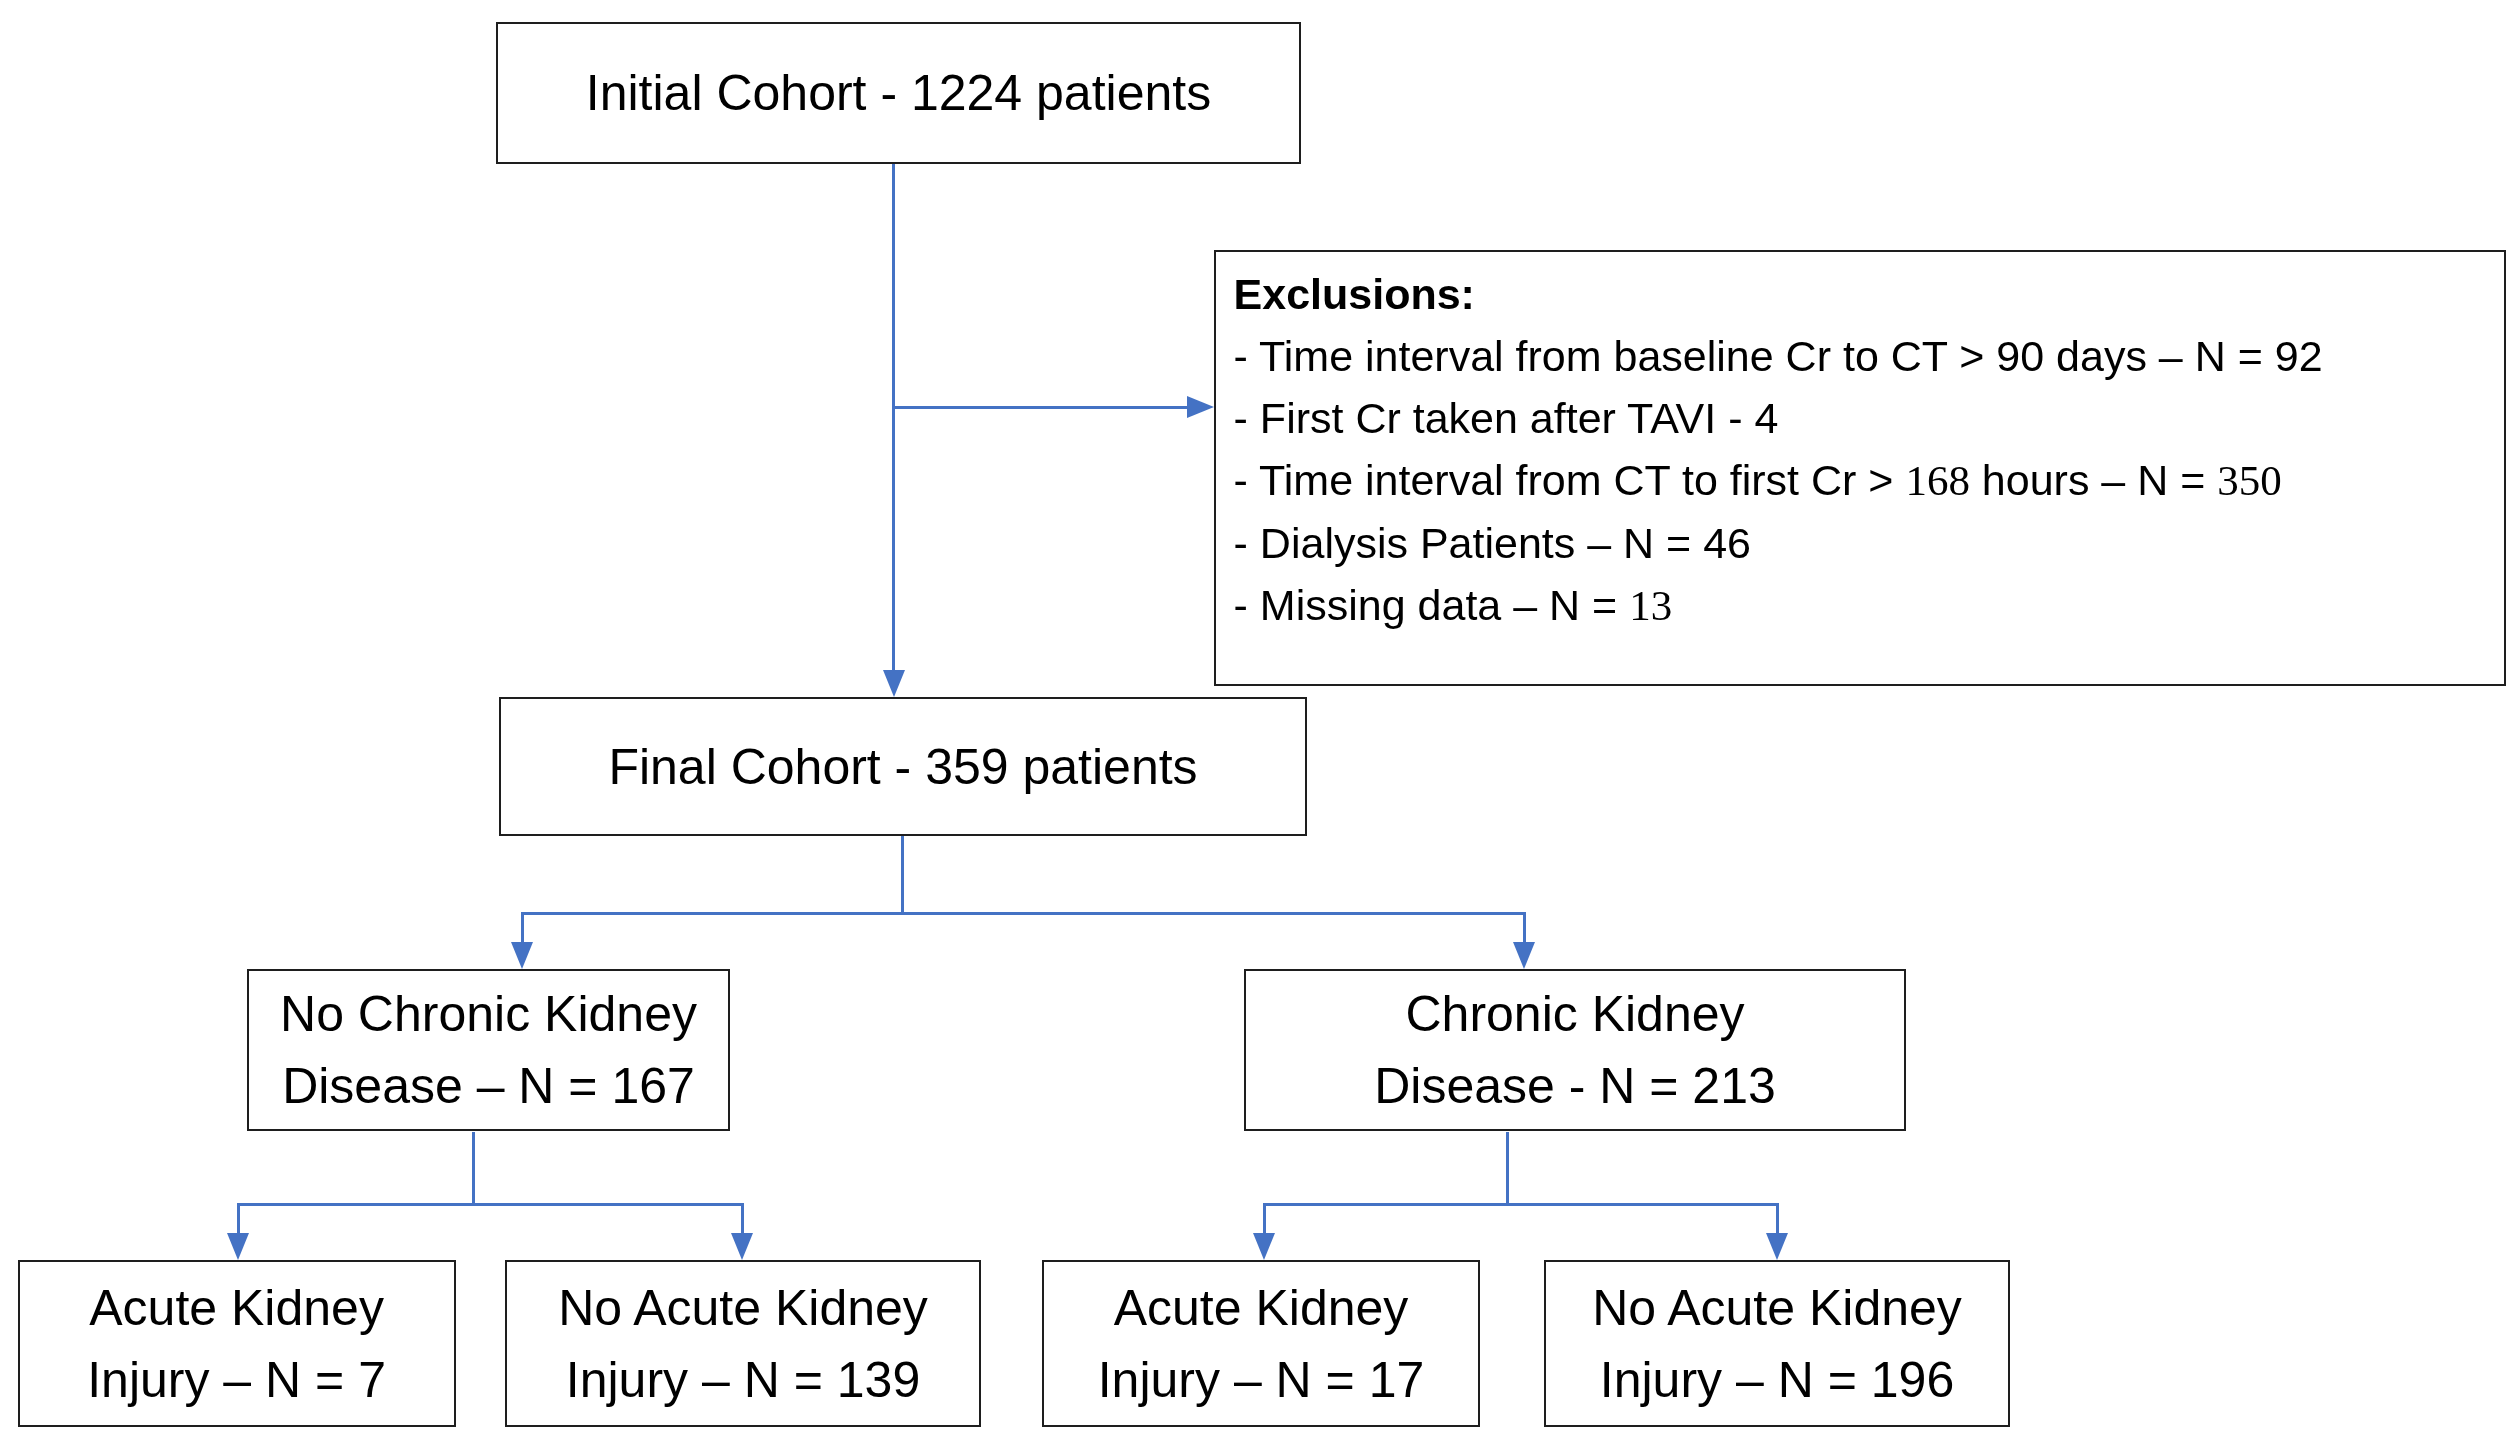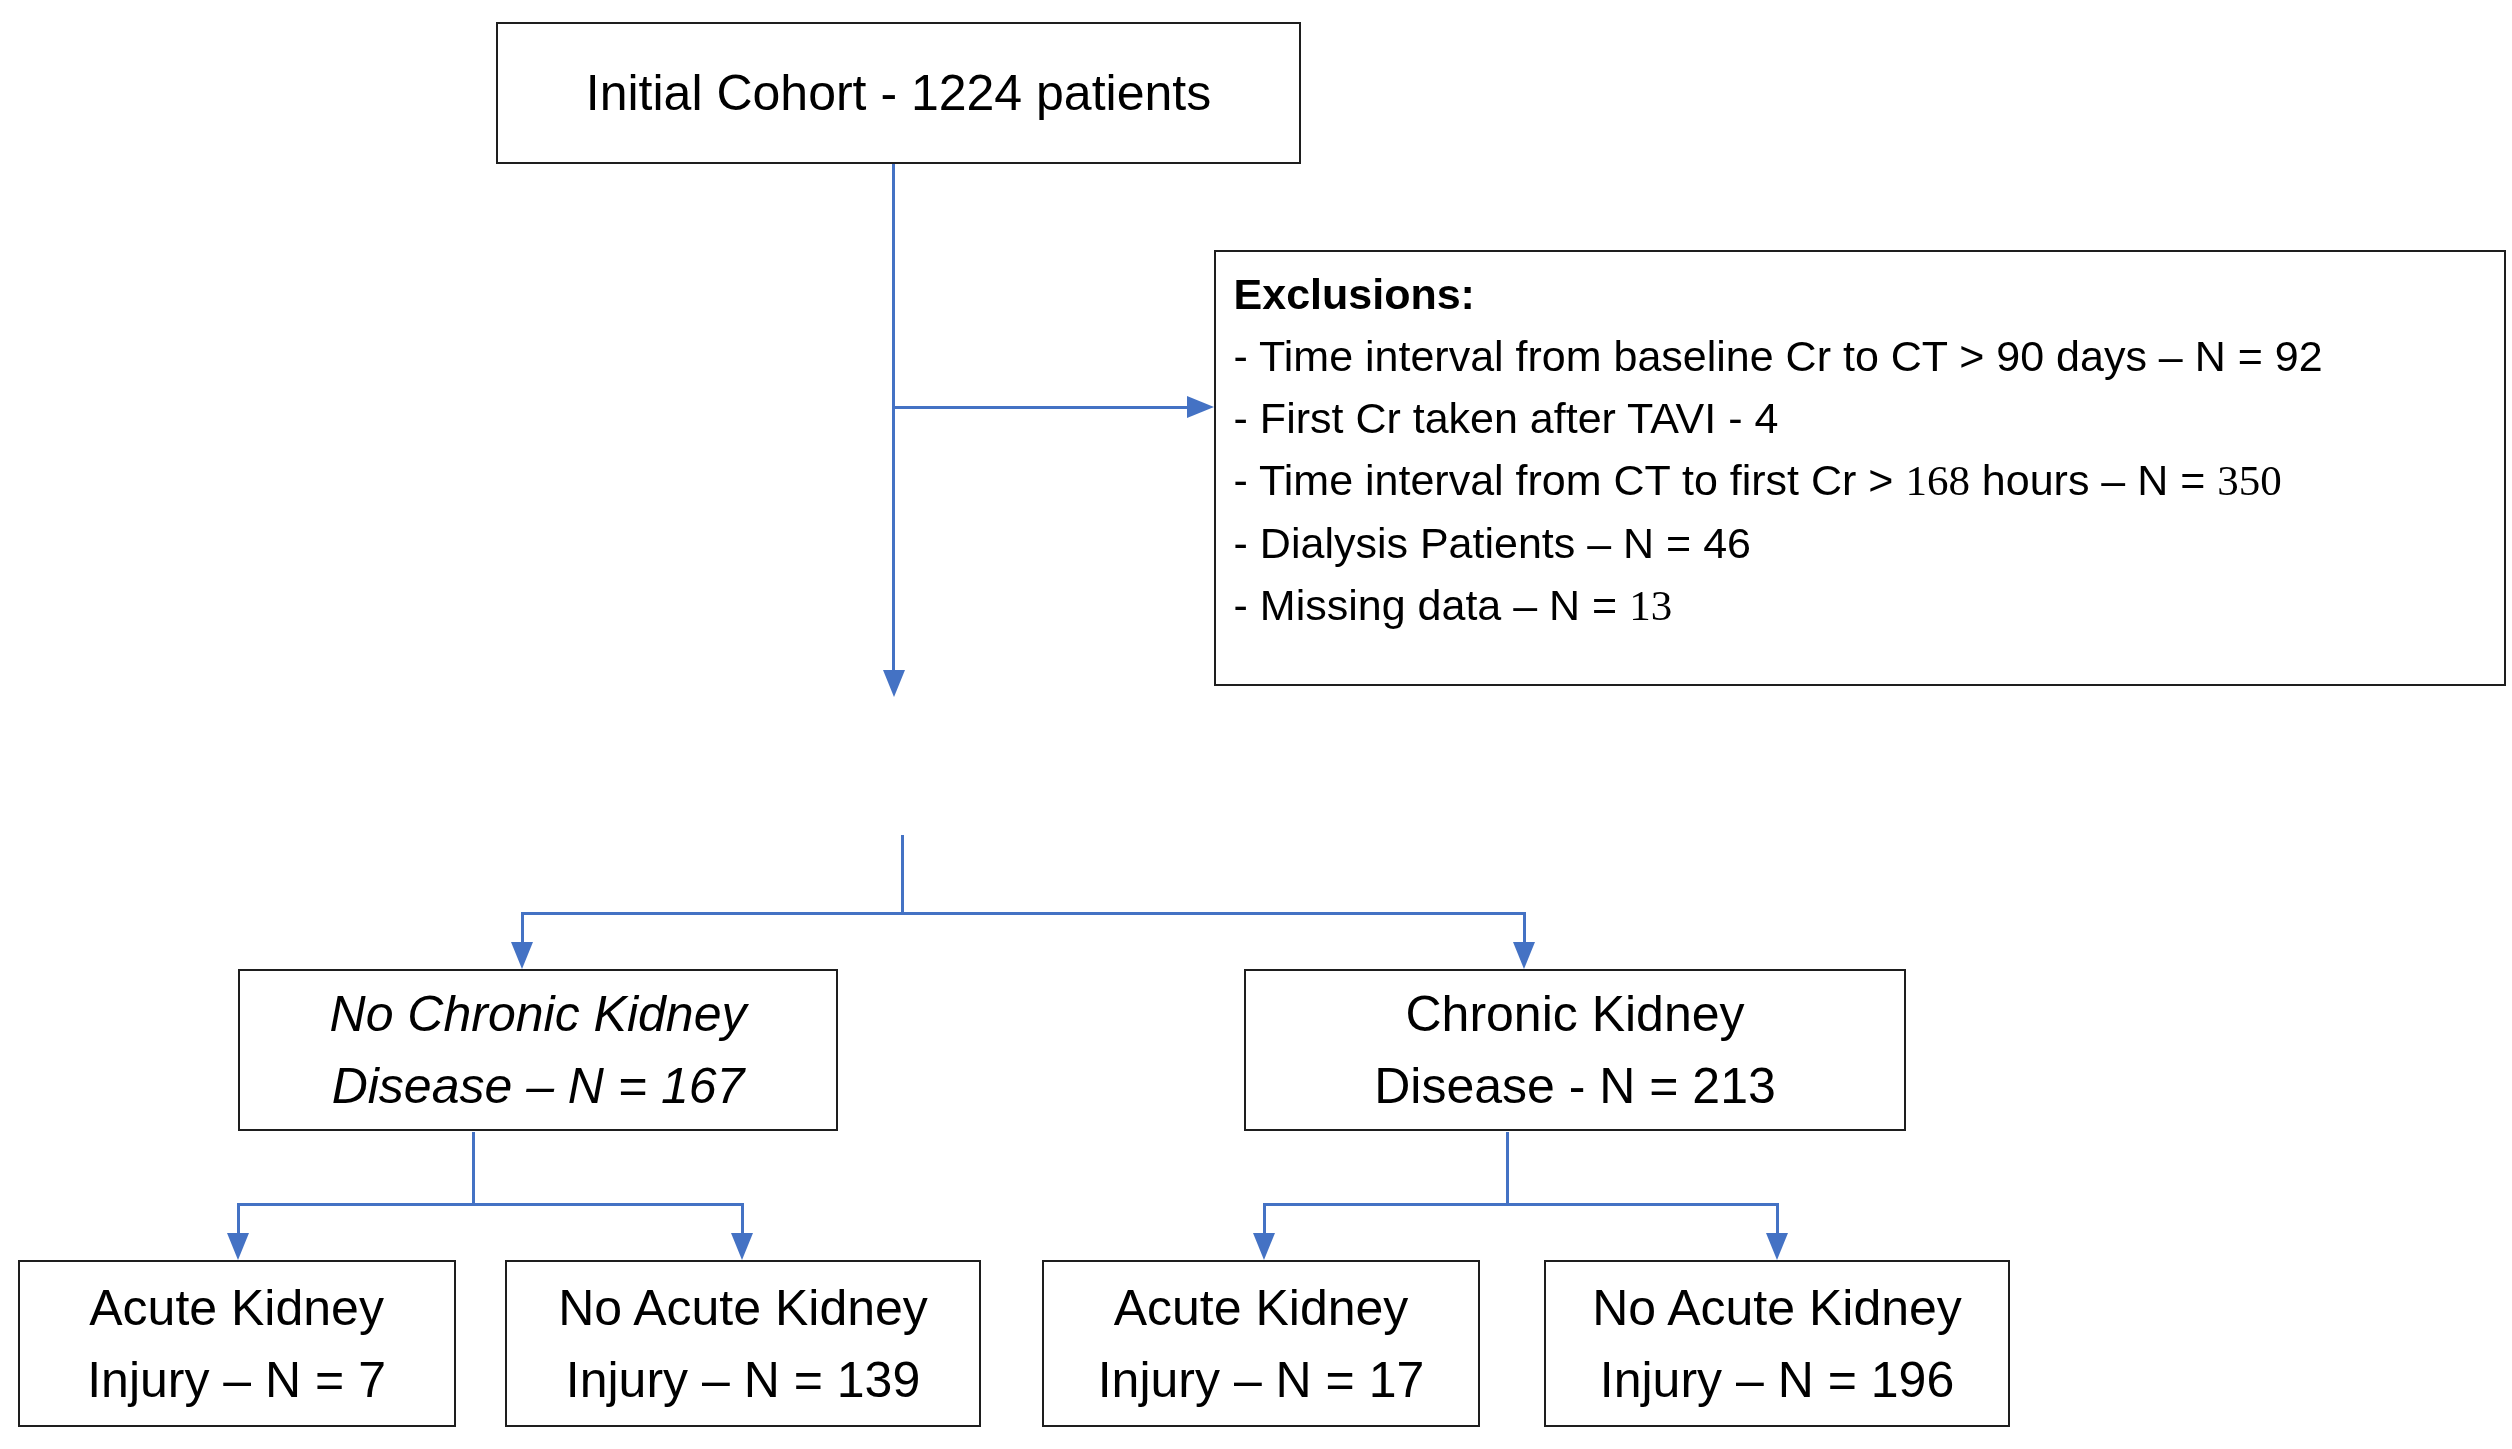--- a/index.html
+++ b/index.html
@@ -29,21 +29,21 @@
     justify-content:center;
     text-align:right;
     font-size:50px;
     line-height:72px;
     white-space:nowrap;
   }
   .box .bline{display:block;}
   
   #box-initial {left:496px;  top:22px;   width:805px; height:142px;}
   #box-final   {left:499px;  top:697px; width:808px; height:139px;}
-  #box-nockd   {left:238px;  top:969px; width:600px;  height:162px;font-style:italic;}
+  #box-nockd   {left:247px;  top:969px; width:483px;  height:162px;}
   #box-ckd     {left:1244px; top:969px; width:662px;  height:162px;}
   #box-aki1    {left:17.6px;   top:1260px; width:438px;  height:167px;}
   #box-noaki1  {left:505px;  top:1260px; width:476px;  height:167px;}
   #box-aki2    {left:1042px; top:1260px; width:438px;  height:167px;}
   #box-noaki2  {left:1544px; top:1260px; width:466px;  height:167px;}
   
   #box-exclusions{
     left:1214px; top:250px; width:1292px; height:436px;
     align-items:flex-start;
     justify-content:flex-start;
@@ -130,20 +130,23 @@
     <span class="exc-title">Exclusions:</span>
     <div id="exclusions-list">
         <div><span>- Time interval from baseline Cr to CT &gt; 90 days – N = 92</span></div>
         <div><span>- First Cr taken after TAVI - 4</span></div>
         <div><span>- Time interval from CT to first Cr &gt; </span><span class="serif">168</span><span> hours – N = </span><span class="serif">350</span></div>
         <div><span>- Dialysis Patients – N = 46</span></div>
         <div><span>- Missing data – N = </span><span class="serif">13</span></div>
       </div>
   </div>
 
+  <div class="box" id="box-final">
+    <span class="bline">Final Cohort - 359 patients</span>
+  </div>
 
   <div class="box" id="box-nockd">
     <span class="bline">No Chronic Kidney</span>
     <span class="bline">Disease – N = 167</span>
   </div>
 
   <div class="box" id="box-ckd">
     <span class="bline">Chronic Kidney</span>
     <span class="bline">Disease - N = 213</span>
   </div>

